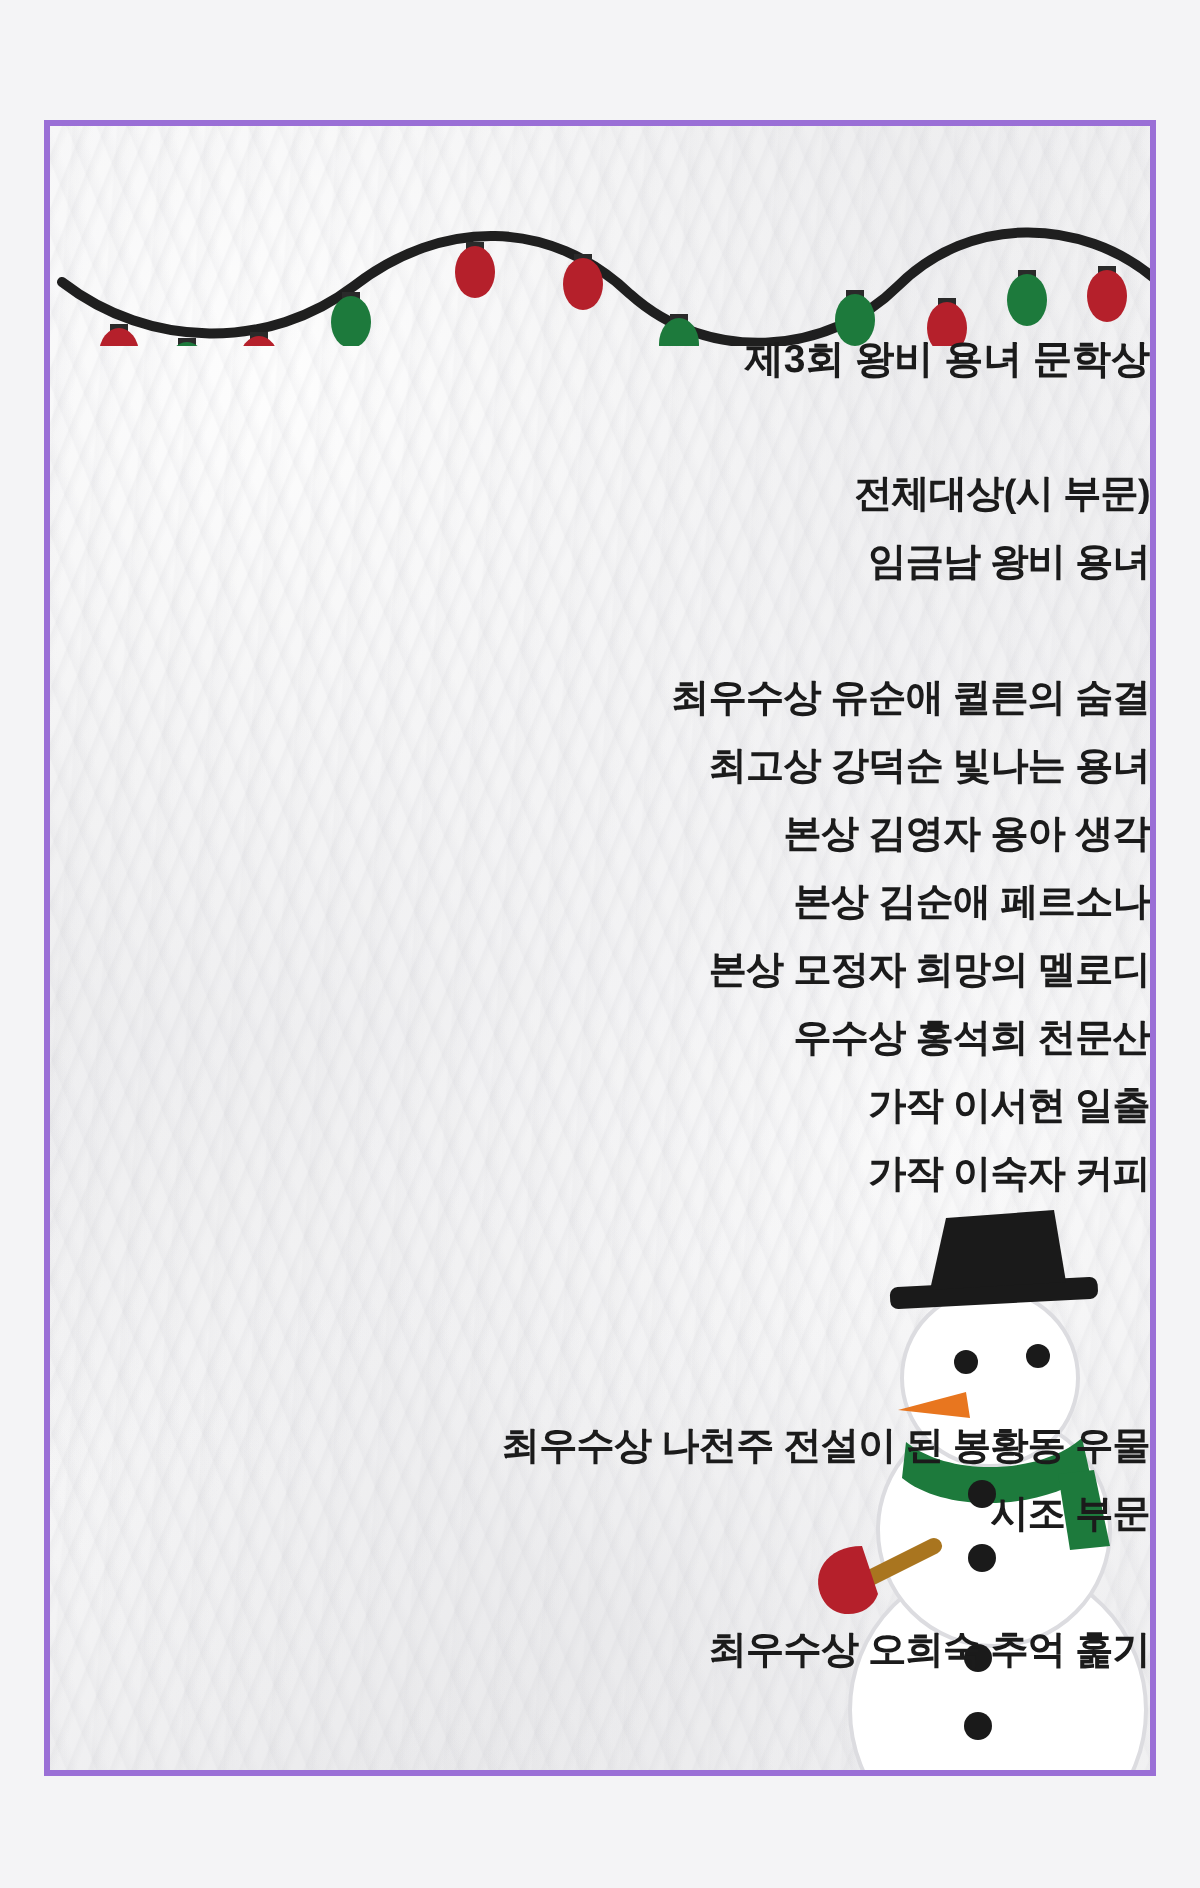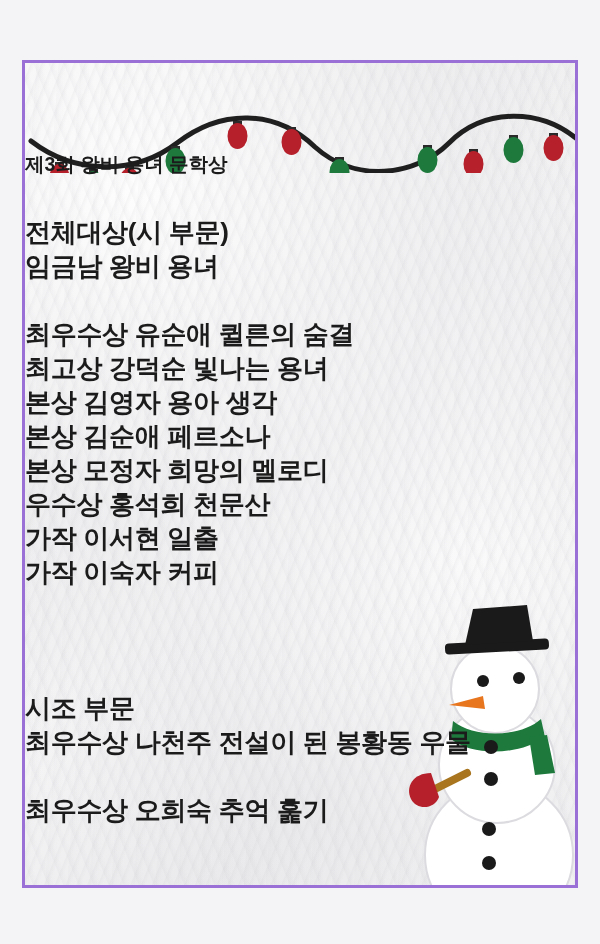--- a/index.html
+++ b/index.html
@@ -46,27 +46,27 @@
     left: 0;
     top: 0;
     width: 556px;
     height: 110px;
   }
 
   #content {
     position: absolute;
     left: 0;
     right: 0;
-    top: 84px;
-    text-align: left;
+    top: 100px;
+    text-align: right;
     color: #1b1b1b;
   }
 
   .line {
-    font-size: 26px;
+    font-size: 19px;
     line-height: 34px;
     font-weight: bold;
     letter-spacing: -0.3px;
     white-space: pre;
   }
   .line.blank {
     height: 34px;
   }
   .title {
     font-size: 19.5px;
@@ -169,20 +169,20 @@
     <div class="line">최고상 강덕순 빛나는 용녀</div>
     <div class="line">본상 김영자 용아 생각</div>
     <div class="line">본상 김순애 페르소나</div>
     <div class="line">본상 모정자 희망의 멜로디</div>
     <div class="line">우수상 홍석희 천문산</div>
     <div class="line">가작 이서현 일출</div>
     <div class="line">가작 이숙자 커피</div>
     <div class="line blank"></div>
     <div class="line blank"></div>
     <div class="line blank"></div>
+    <div class="line">최우수상 나천주 전설이 된 봉황동 우물</div>
     <div class="line">시조 부문</div>
-    <div class="line">최우수상 나천주 전설이 된 봉황동 우물</div>
     <div class="line blank"></div>
     <div class="line">최우수상 오희숙 추억 훑기</div>
 
   </div>
 
 </div>
 
 </body></html>

